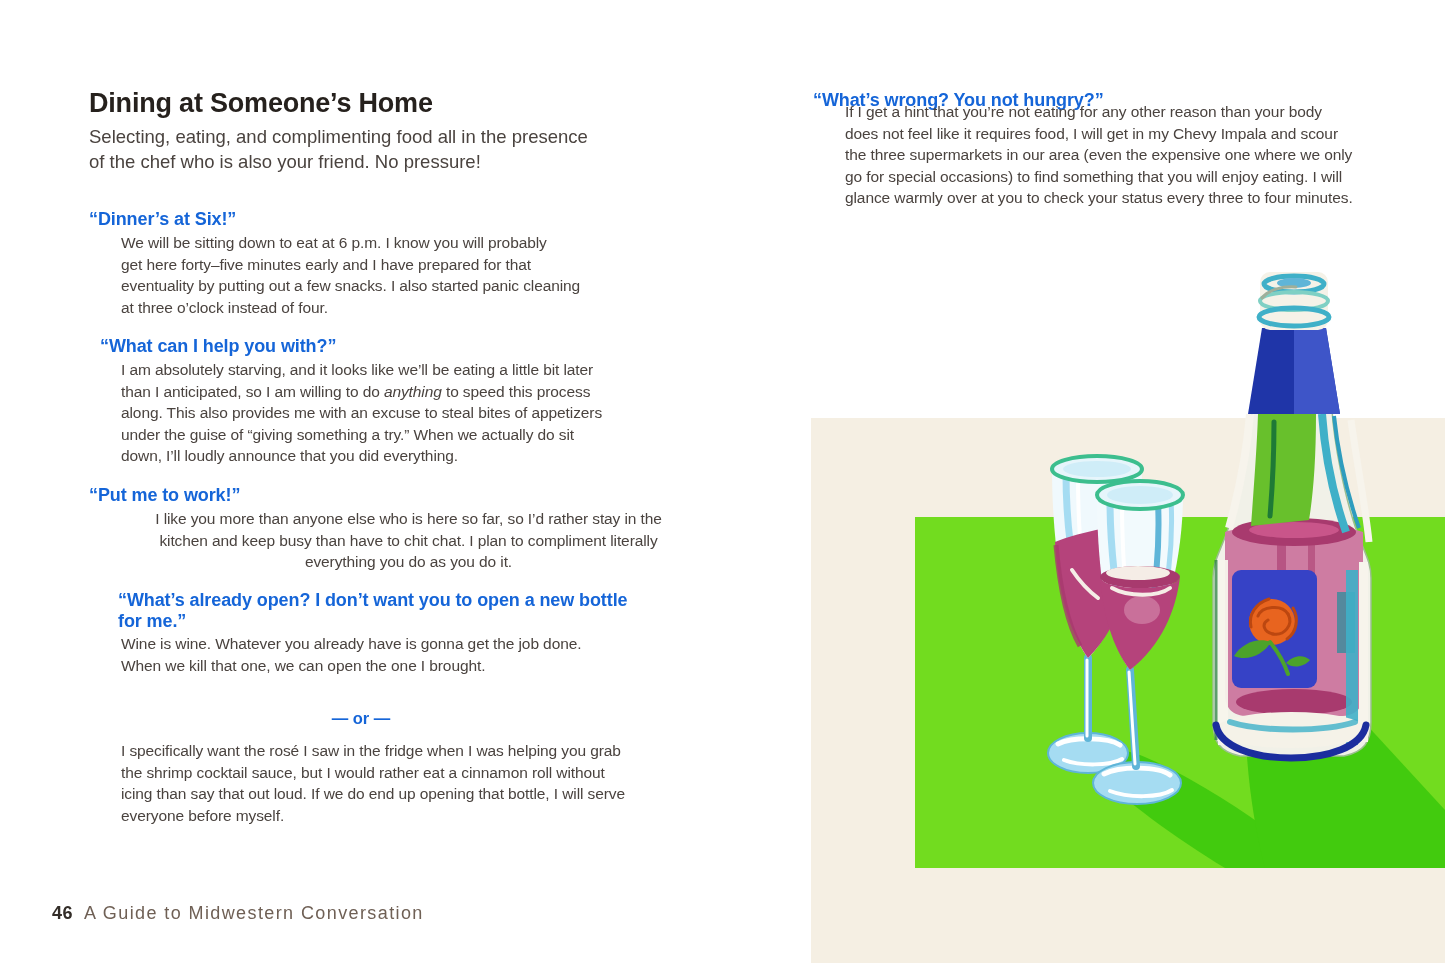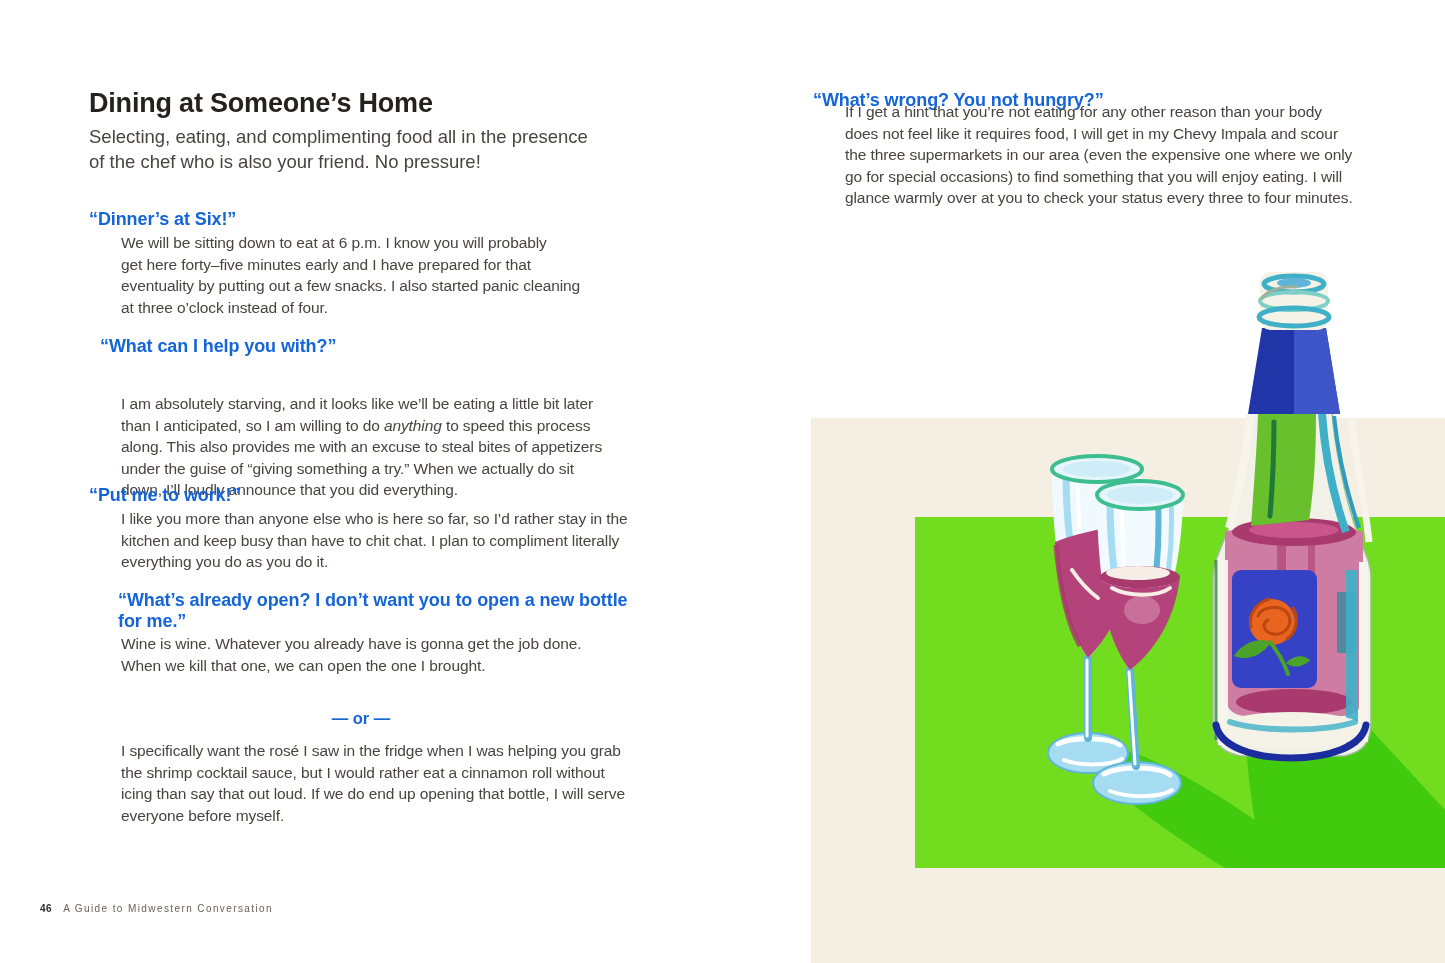--- a/index.html
+++ b/index.html
@@ -20,26 +20,26 @@
   }
   .spread{position:absolute;inset:0;}
   .abs{position:absolute;margin:0;}
   h1,h2,p{margin:0;}
   .title{left:89px;top:88px;font-size:27px;font-weight:700;letter-spacing:-0.2px;color:var(--title-color);}
   .subtitle{left:89px;top:125px;width:640px;font-size:18.5px;line-height:24.5px;color:var(--body-color);white-space:pre-line;}
   .h2{font-size:18px;font-weight:700;color:var(--accent-blue);line-height:21px;letter-spacing:-0.1px;white-space:pre-line;}
   .para{font-size:15.5px;line-height:21.6px;color:var(--body-color);letter-spacing:-0.1px;white-space:pre-line;width:575px;}
   .para em{font-style:italic;}
   .s1h{left:89px;top:209px;} .s1p{left:121px;top:232px;}
-  .s2h{left:82px;top:336px;margin-left:18px;} .s2p{left:121px;top:359px;margin-top:34px;}
-  .s3h{left:89px;top:485px;} .s3p{left:121px;top:508px;}
+  .s2h{left:82px;top:336px;margin-left:18px;} .s2p{left:121px;top:359px;}
+  .s3h{left:89px;top:485px;} .s3p{left:121px;top:508px;text-align:center;}
   .s4h{left:89px;top:590px;width:560px;margin-left:29px;} .s4p{left:121px;top:633px;}
   .divider{left:121px;top:700px;width:480px;text-align:center;font-size:16.5px;font-weight:700;color:var(--accent-blue);margin-top:9px;}
   .s5p{left:121px;top:740px;}
-  .footer{left:40px;top:903px;font-size:10px;color:var(--footer-muted);letter-spacing:1.4px;}
+  .footer{left:52px;top:903px;font-size:18px;color:var(--footer-muted);letter-spacing:1.4px;}
   .pgnum{font-weight:700;color:var(--footer-number);letter-spacing:0.5px;margin-right:11px;}
   .rh{left:813px;top:90px;}
   .rp{left:845px;top:101px;width:585px;}
   .art{left:810px;top:270px;width:635px;height:693px;}
   .art svg{display:block;}
 </style>
 </head>
 <body>
 
 <div class="spread">

